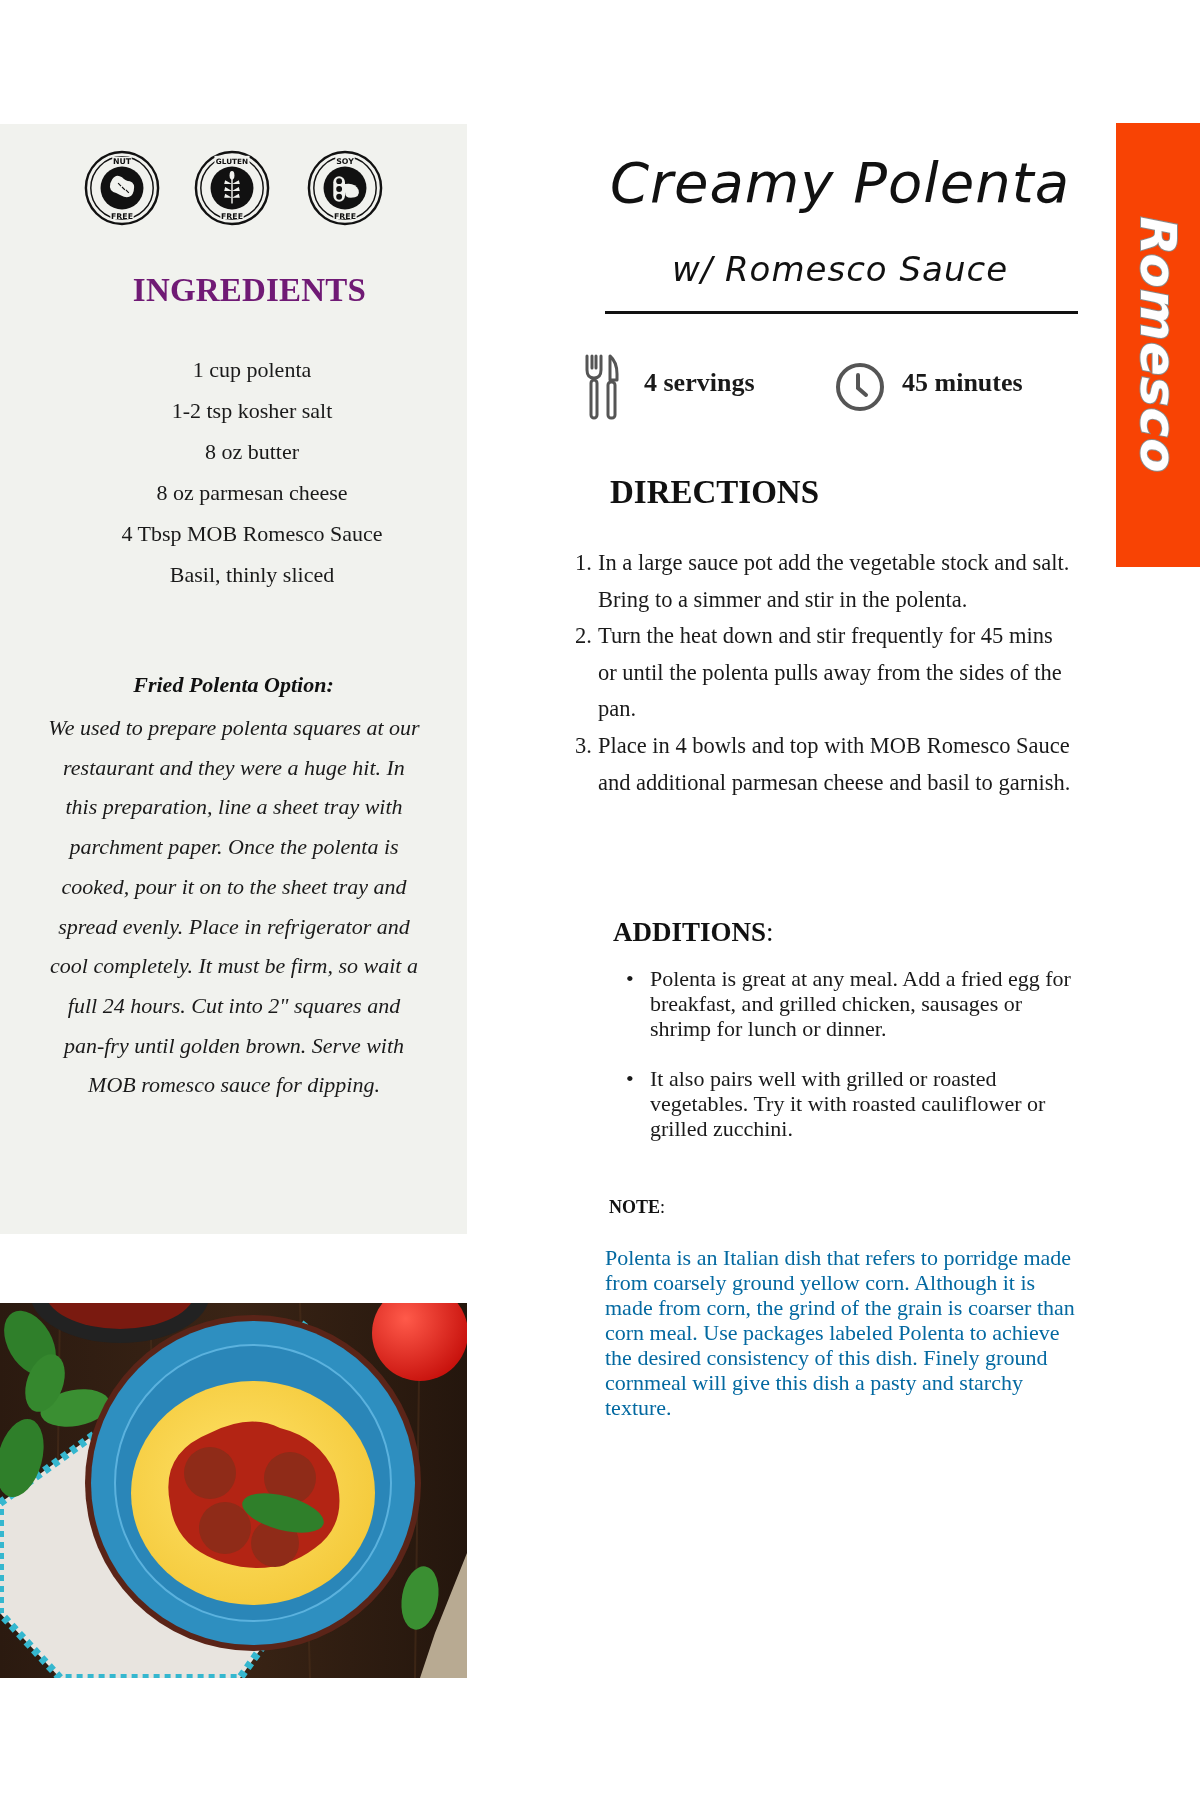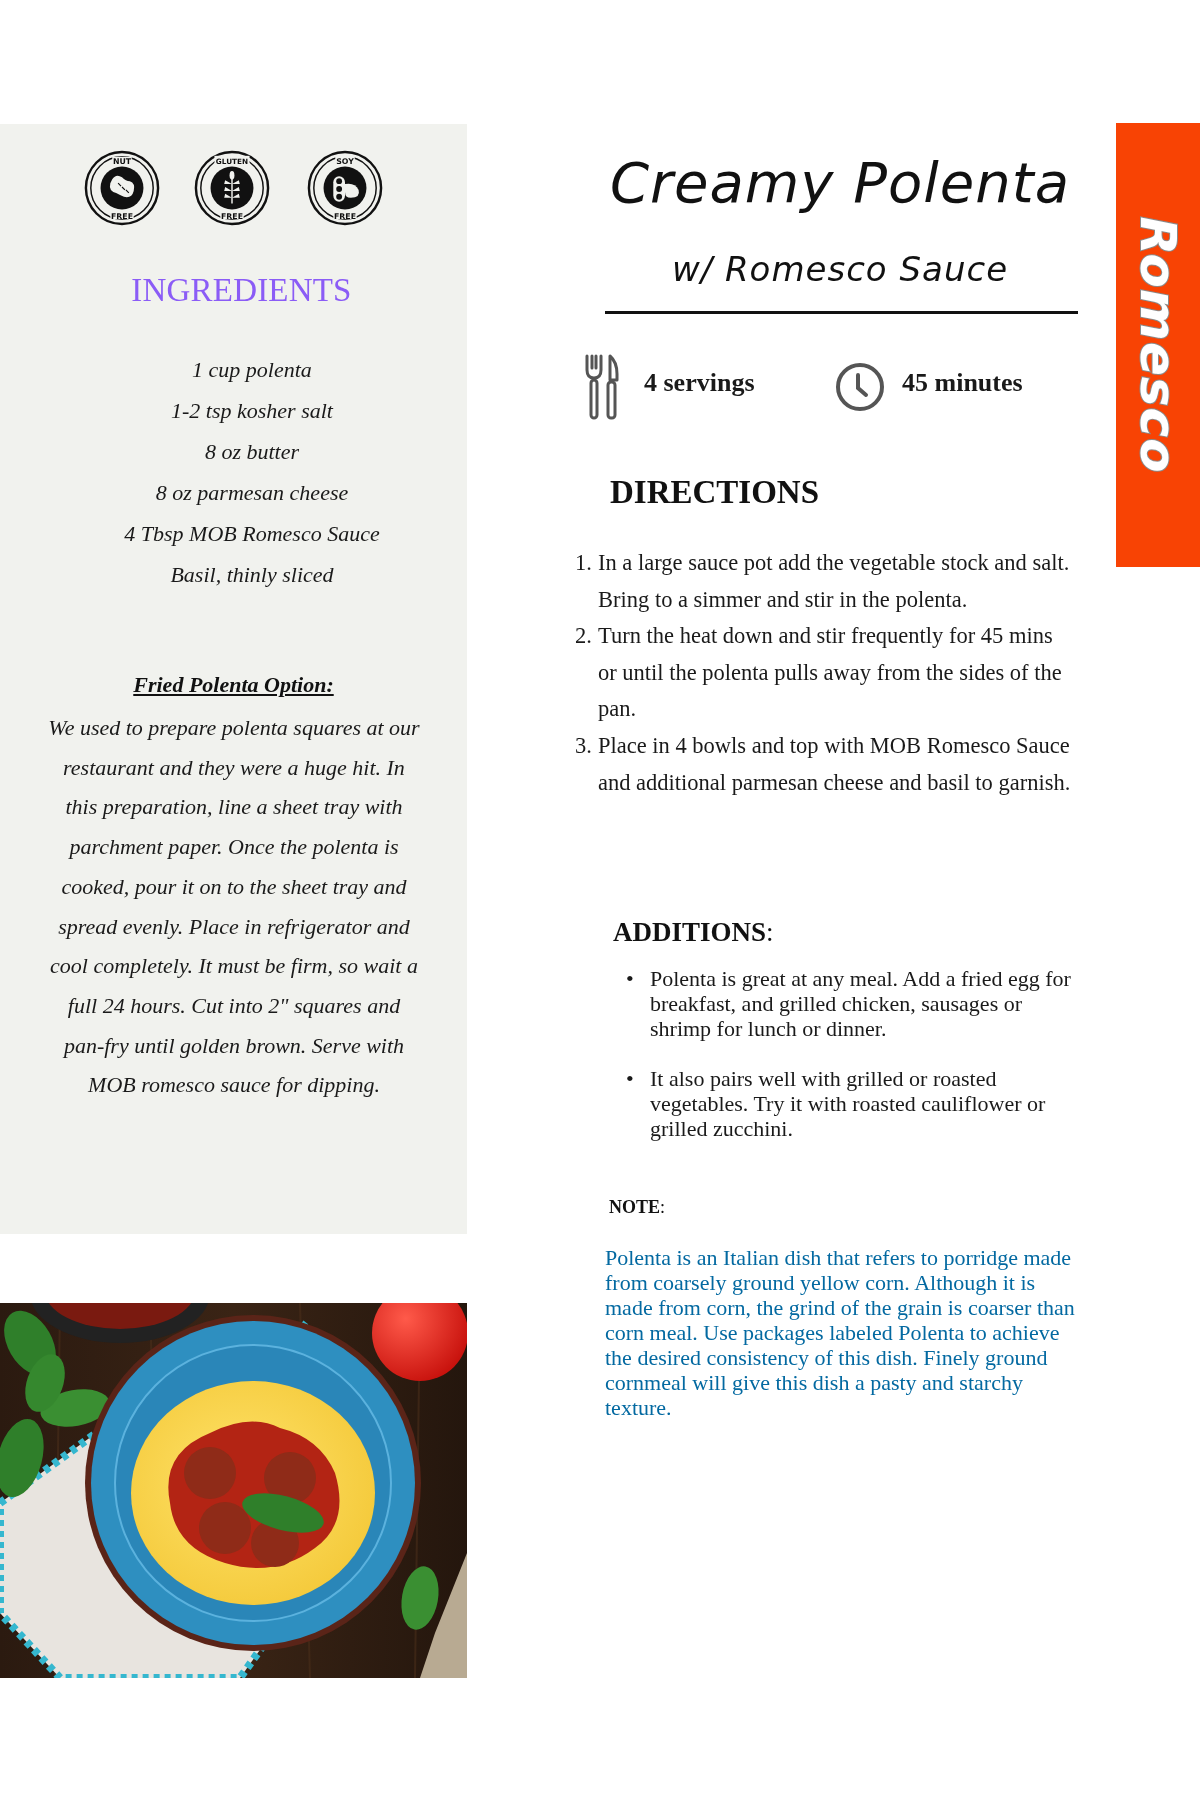--- a/index.html
+++ b/index.html
@@ -12,34 +12,34 @@
     
     .left-panel {
       position: absolute; left: 0; top: 124px; width: 467px; height: 1110px;
       background: #f1f2ee;
     }
     .badges { position: absolute; top: 25px; left: 0; width: 467px; height: 80px; }
     .badge { position: absolute; top: 0; width: 78px; height: 78px; }
     .badge svg { width: 78px; height: 78px; display: block; }
 
     .ingredients-title {
-      position: absolute; top: 148px; left: 8px; width: 467px; text-align: center;
-      font-family: "Liberation Serif", "DejaVu Serif", serif;
-      font-weight: normal; font-size: 33px; letter-spacing: 0.2px; color: #8b5cf6;
+      position: absolute; top: 148px; left: 16px; width: 467px; text-align: center;
+      font-family: "Liberation Serif", "DejaVu Serif", serif;
+      font-weight: bold; font-size: 33px; letter-spacing: 0.2px; color: #701a75;
     }
     .ingredients-list {
       position: absolute; top: 225px; left: 0; width: 504px; margin: 0; padding: 0;
       list-style: none; text-align: center;
       font-family: "Liberation Serif", "DejaVu Serif", serif;
-      font-size: 22px; line-height: 41px; color: #1a1a1a; font-style: italic;
+      font-size: 22px; line-height: 41px; color: #1a1a1a;
     }
     .fried-title {
       position: absolute; top: 548px; left: 0; width: 467px; text-align: center;
       font-family: "Liberation Serif", "DejaVu Serif", serif;
-      font-weight: bold; font-style: italic; font-size: 22px; color: #111; text-decoration: underline;
+      font-weight: bold; font-style: italic; font-size: 22px; color: #111;
     }
     .fried-body {
       position: absolute; top: 584px; left: 48px; width: 372px; text-align: center;
       font-family: "Liberation Serif", "DejaVu Serif", serif;
       font-style: italic; font-size: 22px; line-height: 39.7px; color: #1a1a1a;
     }
 
     
     .photo { position: absolute; left: 0; top: 1303px; width: 467px; height: 375px; overflow: hidden; }
     .photo svg { display: block; }

